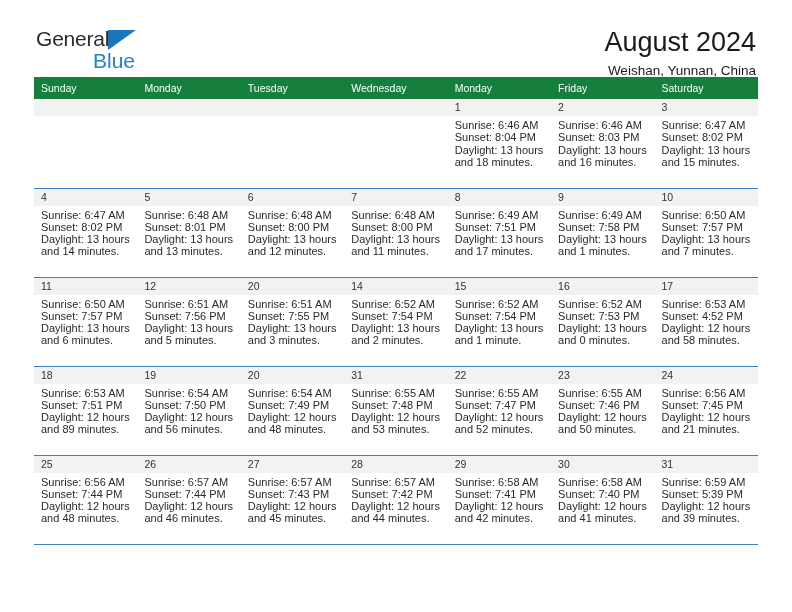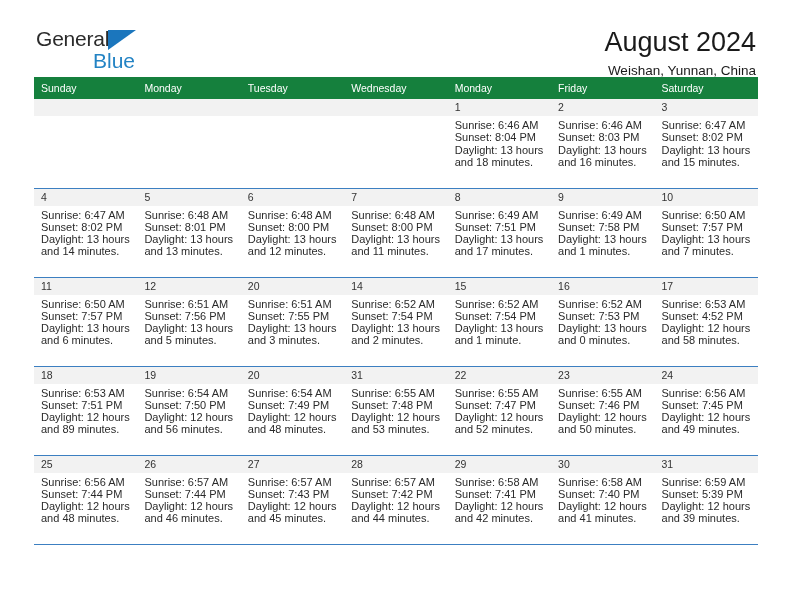--- a/index.html
+++ b/index.html
@@ -376,21 +376,21 @@
               <div>Daylight: 12 hours</div>
               <div>and 50 minutes.</div>
             </div>
           </td>
           <td>
             <span class="daynum">24</span>
             <div class="info">
               <div>Sunrise: 6:56 AM</div>
               <div>Sunset: 7:45 PM</div>
               <div>Daylight: 12 hours</div>
-              <div>and 49 minutes.</div>
+              <div>and 21 minutes.</div>
             </div>
           </td>
         </tr>
         <tr class="week">
           <td>
             <span class="daynum">25</span>
             <div class="info">
               <div>Sunrise: 6:56 AM</div>
               <div>Sunset: 7:44 PM</div>
               <div>Daylight: 12 hours</div>

